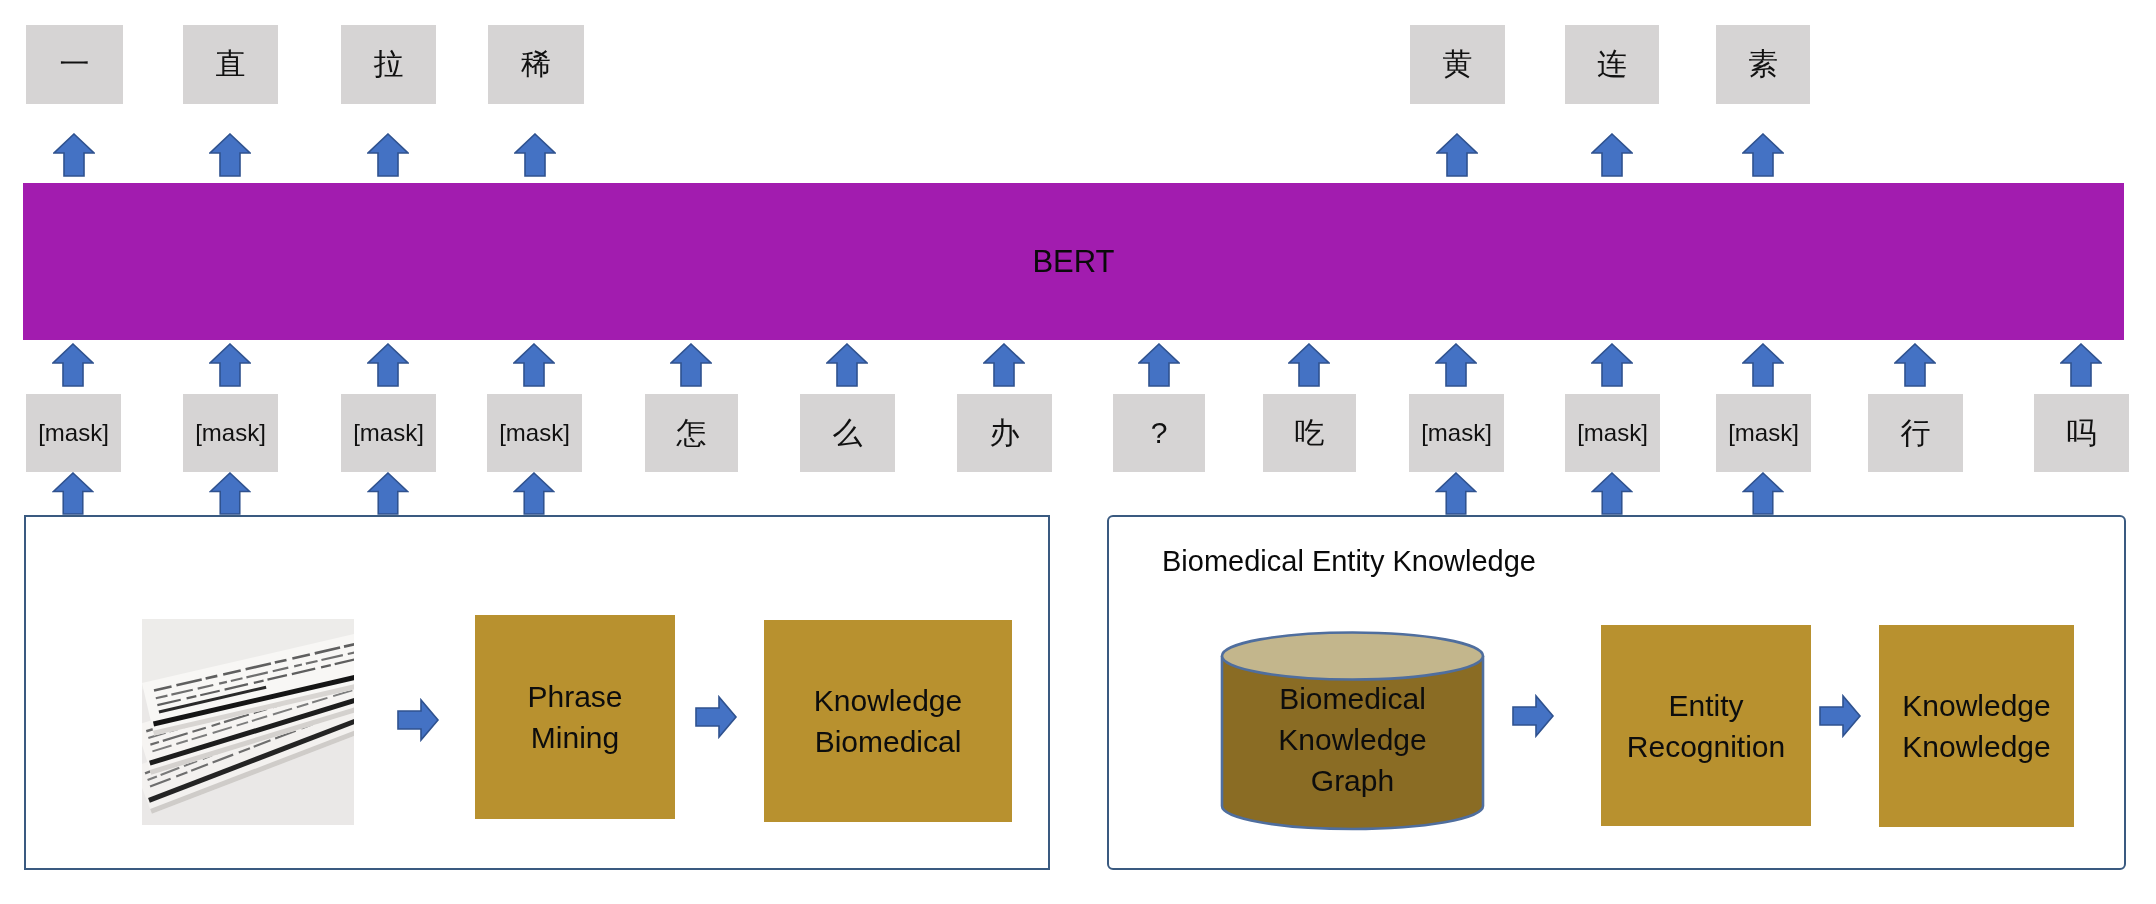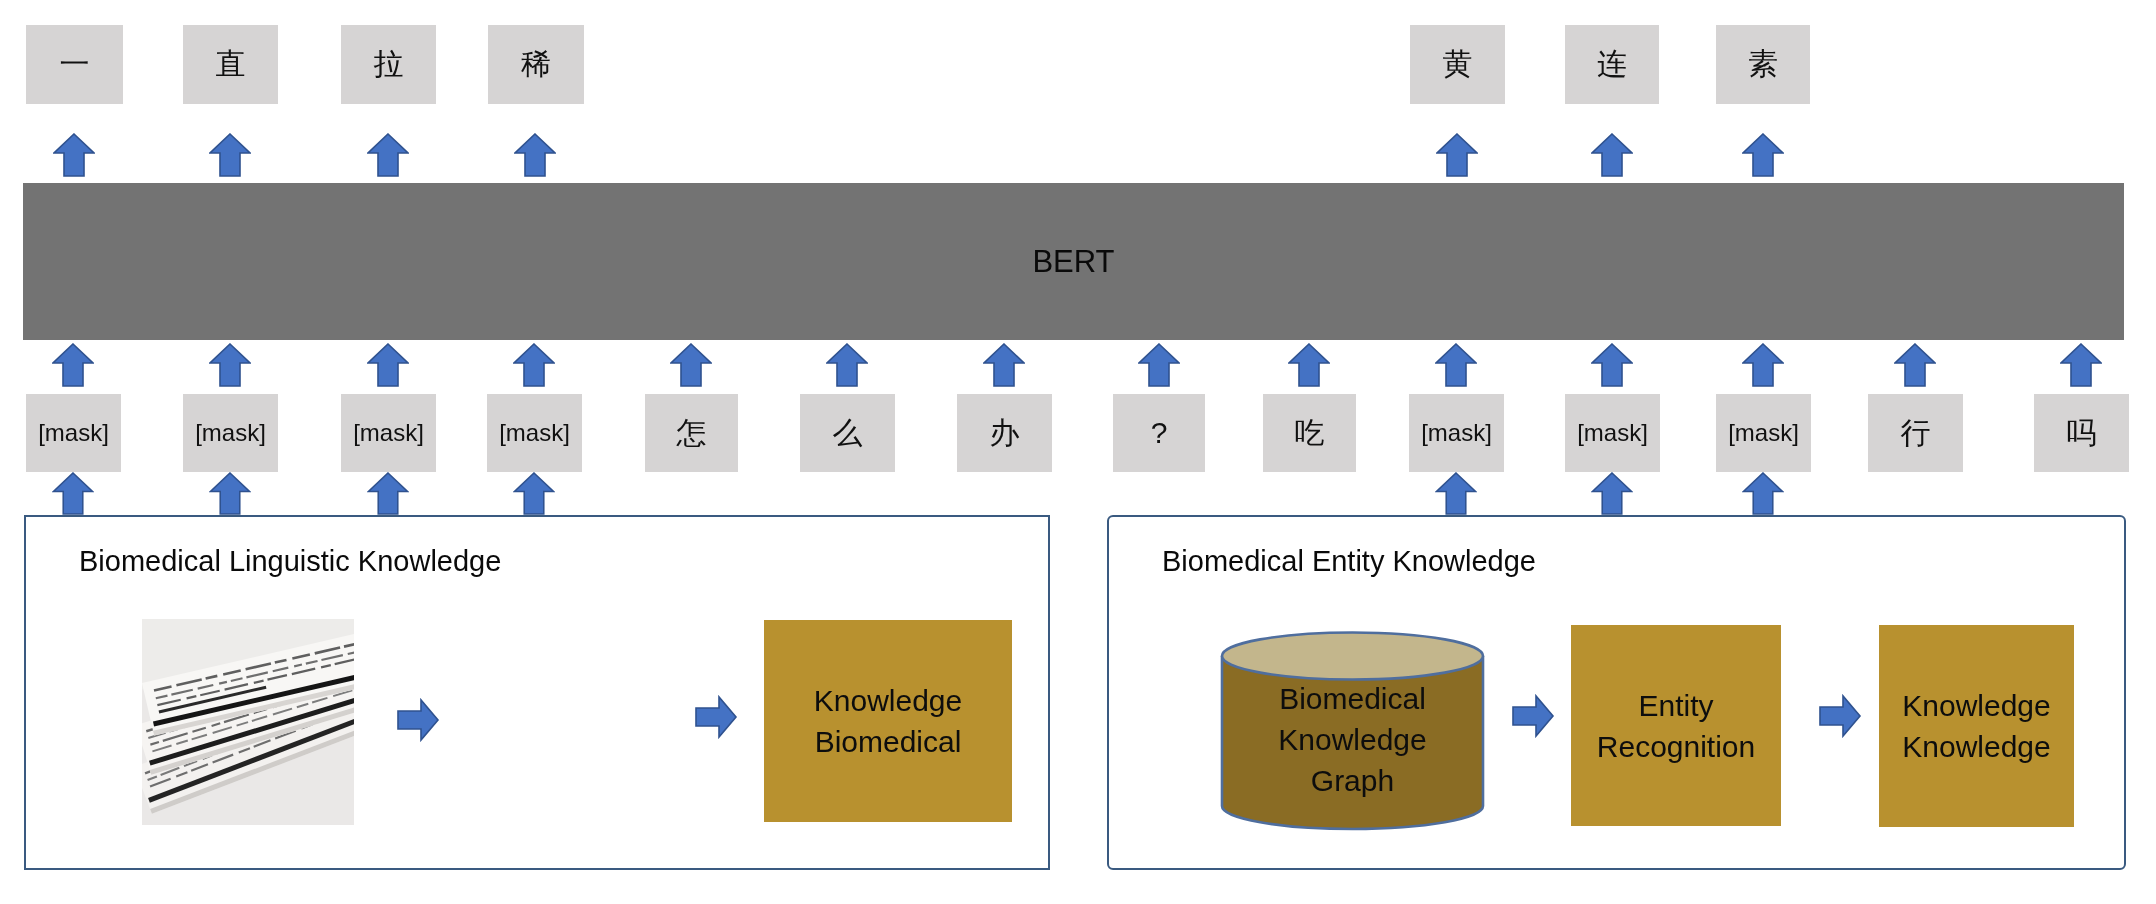--- a/index.html
+++ b/index.html
@@ -11,21 +11,21 @@
   .tok{
     position:absolute;height:78px;background:#d6d4d4;
     display:flex;align-items:center;justify-content:center;
     font-size:30px;color:#111;
   }
   .tok.top{top:25px;height:79px;}
   .tok.row{top:394px;}
   .tok.mask{font-size:24px;letter-spacing:0px;}
   
   #bert-bar{
-    position:absolute;left:23px;top:183px;width:2101px;height:157px;background:#737373;
+    position:absolute;left:23px;top:183px;width:2101px;height:157px;background:#a21caf;
     display:flex;align-items:center;justify-content:center;
   }
   #bert-bar .lbl{font-size:31px;color:#0a0a0a;}
   
   .uparrow{position:absolute;width:42px;height:44px;}
   .uparrow.rowA{top:133px;}
   .uparrow.rowB{top:343px;}
   .uparrow.rowC{top:472px;height:43px;}
   .rarrow{position:absolute;width:43px;height:46px;}
   
@@ -173,21 +173,20 @@
       <use href="#up-arrow-shape"></use>
     </svg>
   <svg class="uparrow rowC" style="left:1591px" viewBox="0 0 42 44">
       <use href="#up-arrow-shape"></use>
     </svg>
   <svg class="uparrow rowC" style="left:1742px" viewBox="0 0 42 44">
       <use href="#up-arrow-shape"></use>
     </svg>
 
   <div id="left-panel" class="panel">
-    <div class="panel-title">Biomedical Linguistic Knowledge</div>
 
     <svg id="newspaper" viewBox="0 0 212 206">
       <rect width="212" height="206" fill="#eae8e7"></rect>
       <rect x="0" y="0" width="212" height="70" fill="#edecea"></rect>
 
       <g transform="translate(-8,148) rotate(-21)">
         <rect x="0" y="0" width="248" height="50" fill="#f3f1ef"></rect>
         <line x1="8" y1="10" x2="238" y2="10" stroke="#6e6e6e" stroke-width="2.4" stroke-dasharray="16 5 24 4 10 6 18 5"></line>
         <line x1="8" y1="17" x2="238" y2="17" stroke="#7a7a7a" stroke-width="2.2" stroke-dasharray="10 4 20 5 14 6"></line>
         <line x1="8" y1="24" x2="238" y2="24" stroke="#6e6e6e" stroke-width="2.2" stroke-dasharray="22 6 12 4 18 5"></line>
@@ -213,20 +212,24 @@
         <line x1="10" y1="32" x2="120" y2="32" stroke="#2a2a2a" stroke-width="3"></line>
         <rect x="2" y="40" width="240" height="5" fill="#151515"></rect>
         <rect x="0" y="49" width="244" height="5" fill="#d8d5d2"></rect>
       </g>
     </svg>
 
     <svg class="rarrow" style="left:371px;top:180px" viewBox="0 0 43 46">
         <use href="#right-arrow-shape"></use>
       </svg>
 
+    <div class="gold-box" style="left:449px;top:98px;width:200px;height:204px">
+      <span>Phrase</span>
+      <span>Mining</span>
+    </div>
 
     <svg class="rarrow" style="left:669px;top:177px" viewBox="0 0 43 46">
         <use href="#right-arrow-shape"></use>
       </svg>
 
     <div class="gold-box" style="left:738px;top:103px;width:248px;height:202px">
       <span>Knowledge</span>
       <span>Biomedical</span>
     </div>
   </div>
@@ -241,21 +244,21 @@
     <div id="cylinder-text">
       <div>Biomedical</div>
       <div>Knowledge</div>
       <div>Graph</div>
     </div>
 
     <svg class="rarrow" style="left:403px;top:176px" viewBox="0 0 43 46">
         <use href="#right-arrow-shape"></use>
       </svg>
 
-    <div class="gold-box" style="left:462px;top:108px;width:210px;height:201px">
+    <div class="gold-box" style="left:492px;top:108px;width:210px;height:201px">
       <span>Entity</span>
       <span>Recognition</span>
     </div>
 
     <svg class="rarrow" style="left:710px;top:176px" viewBox="0 0 43 46">
         <use href="#right-arrow-shape"></use>
       </svg>
 
     <div class="gold-box" style="left:770px;top:108px;width:195px;height:202px">
       <span>Knowledge</span>

